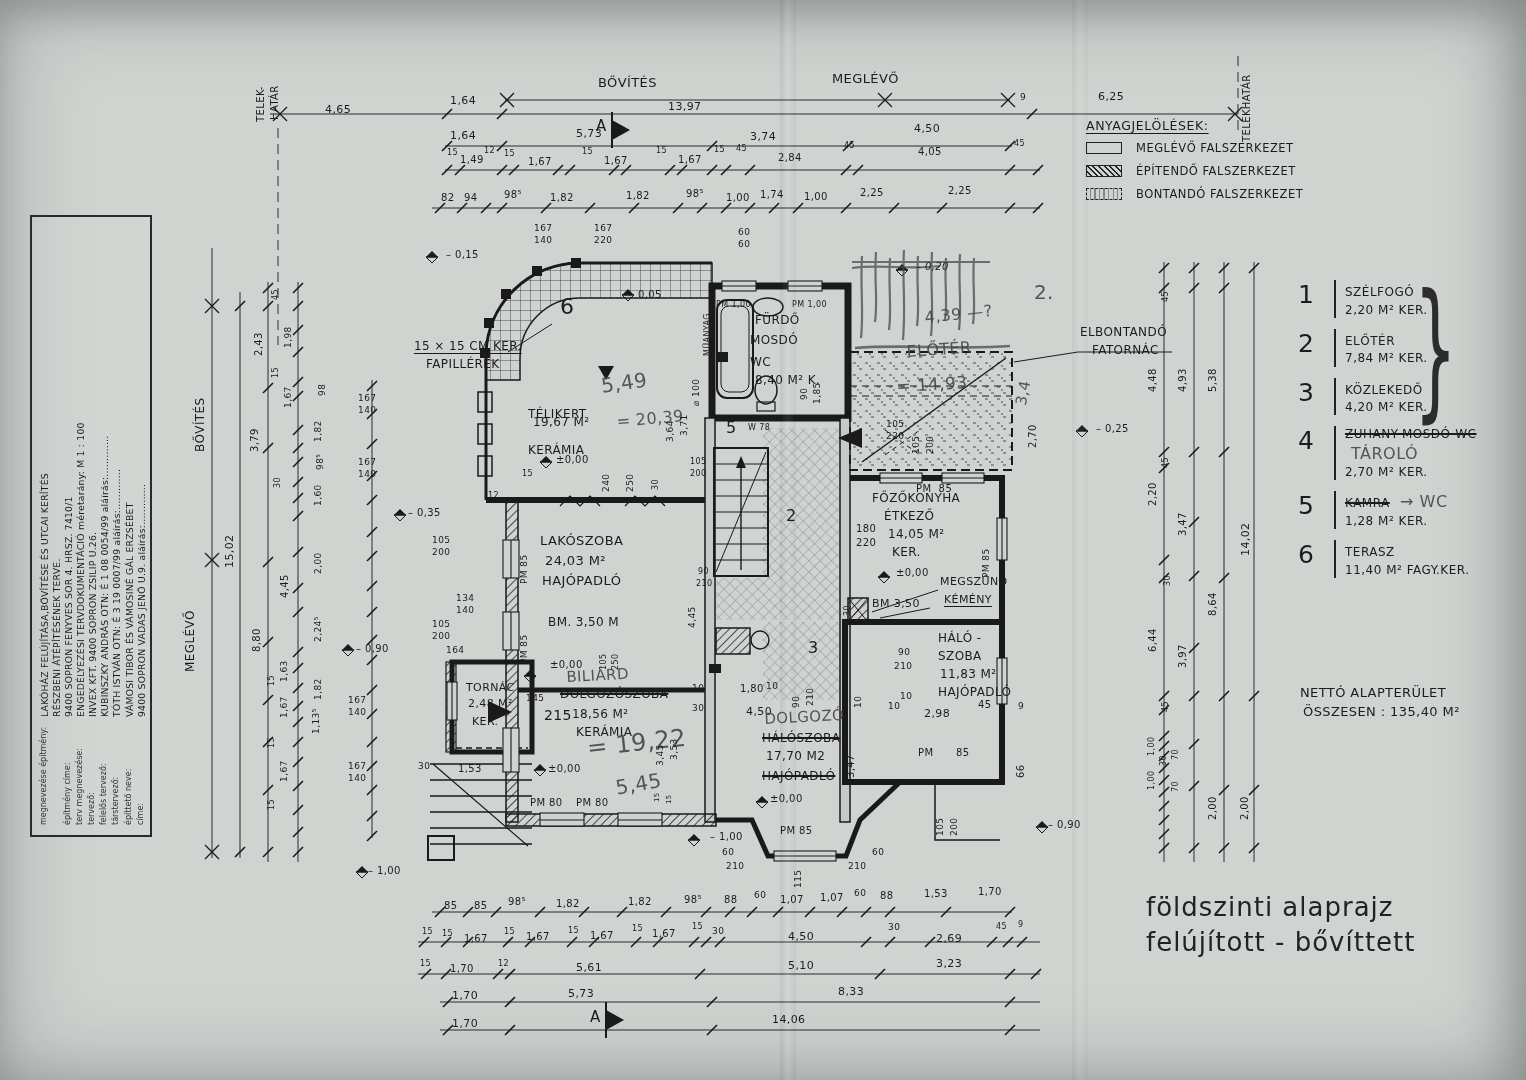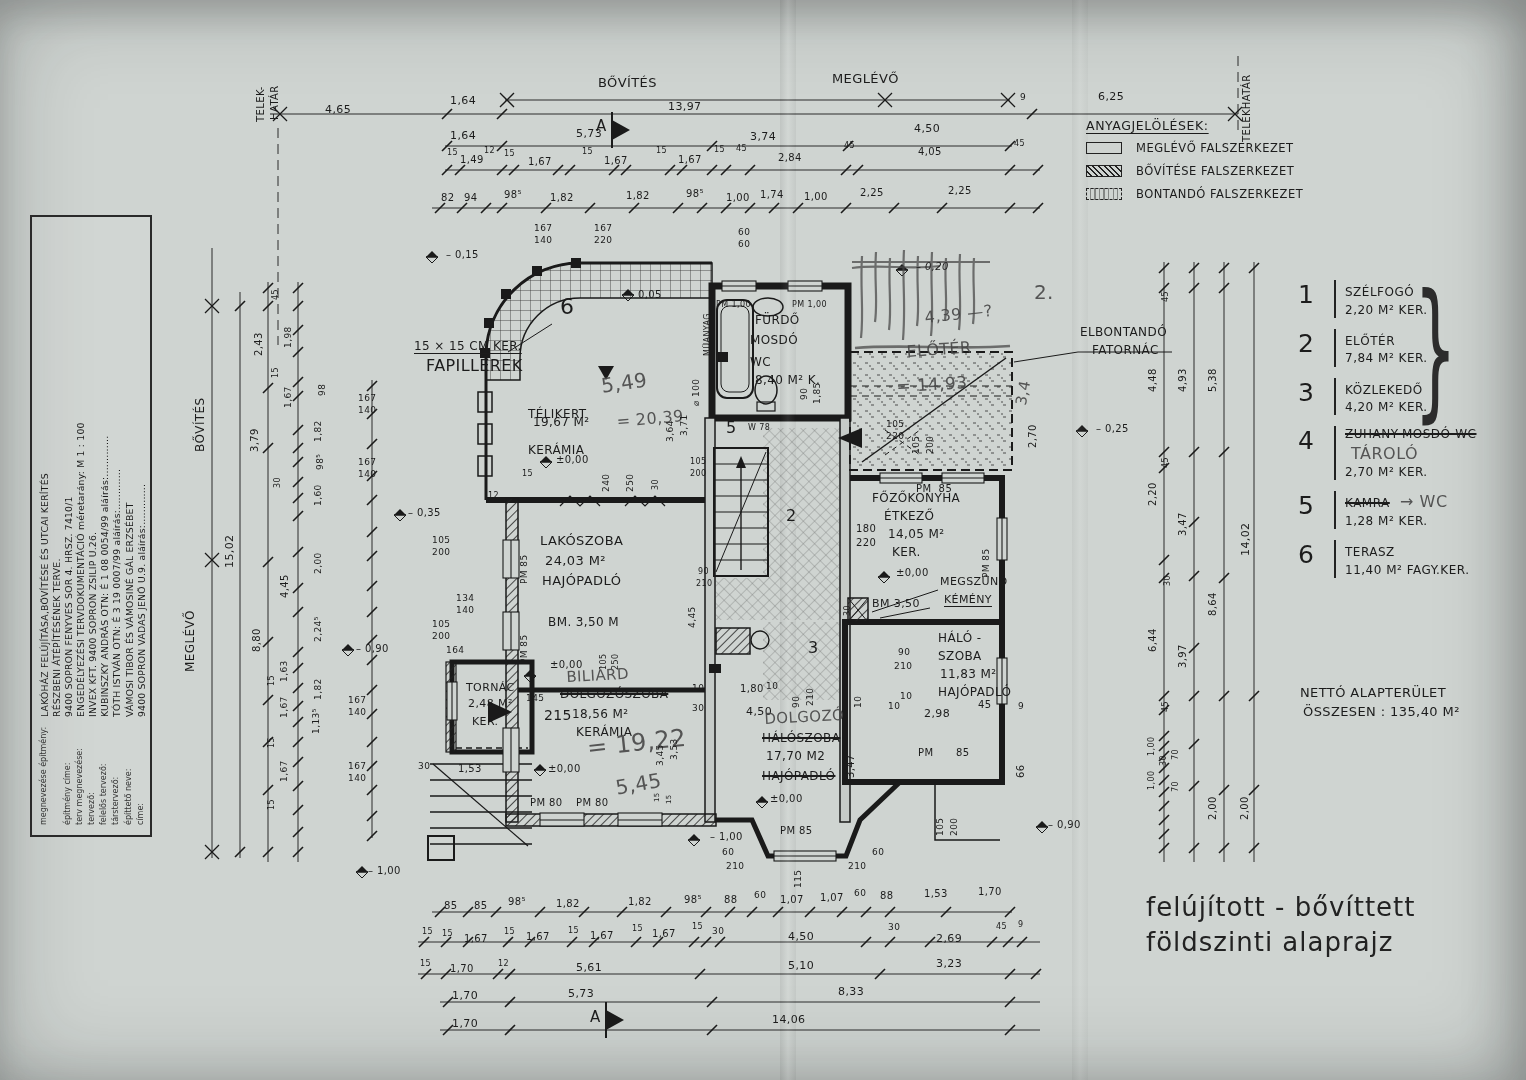--- a/index.html
+++ b/index.html
@@ -509,21 +509,21 @@
   <div id="legend">
     <div id="legend-title">ANYAGJELÖLÉSEK:</div>
     <div>
 
     <div class="leg-item">
         <span class="sw sw-empty"></span>
         <span class="leg-label">MEGLÉVŐ FALSZERKEZET</span>
       </div>
         <div class="leg-item">
         <span class="sw sw-hatched"></span>
-        <span class="leg-label">BŐVÍTÉSE FALSZERKEZET</span>
+        <span class="leg-label">ÉPÍTENDŐ FALSZERKEZET</span>
       </div>
         <div class="leg-item">
         <span class="sw sw-dashed"></span>
         <span class="leg-label">BONTANDÓ FALSZERKEZET</span>
       </div>
       </div>
   </div>
 
   <div id="schedule">
 
@@ -577,22 +577,22 @@
     </div>
     </div>
   <div id="brace">}</div>
 
   <div id="totals">
     <div class="t1">NETTÓ ALAPTERÜLET</div>
     <div class="t2">ÖSSZESEN : 135,40 M²</div>
   </div>
 
   <div id="drawing-title">
+    <div>földszinti alaprajz</div>
     <div>felújított - bővíttett</div>
-    <div>földszinti alaprajz</div>
   </div>
 
   <div id="labels">
       <span class="pl" style="left: 256px; top: 122px; font-size: 10px; transform: rotate(-90deg);">TELEK-</span>
       <span class="pl" style="left: 270px; top: 120px; font-size: 10px; transform: rotate(-90deg);">HATÁR</span>
       <span class="pl" style="left: 598px; top: 76px; font-size: 13px;">BŐVÍTÉS</span>
       <span class="pl" style="left: 832px; top: 72px; font-size: 13px;">MEGLÉVŐ</span>
       <span class="pl" style="left: 1242px; top: 142px; font-size: 10px; transform: rotate(-90deg);">TELEKHATÁR</span>
       <span class="pl" style="left: 325px; top: 104px; font-size: 11px;">4,65</span>
       <span class="pl" style="left: 450px; top: 95px; font-size: 11px;">1,64</span>
@@ -626,21 +626,21 @@
       <span class="pl" style="left: 626px; top: 191px; font-size: 10px;">1,82</span>
       <span class="pl" style="left: 686px; top: 189px; font-size: 10px;">98⁵</span>
       <span class="pl" style="left: 726px; top: 193px; font-size: 10px;">1,00</span>
       <span class="pl" style="left: 760px; top: 190px; font-size: 10px;">1,74</span>
       <span class="pl" style="left: 804px; top: 192px; font-size: 10px;">1,00</span>
       <span class="pl" style="left: 860px; top: 188px; font-size: 10px;">2,25</span>
       <span class="pl" style="left: 948px; top: 186px; font-size: 10px;">2,25</span>
       <span class="pl" style="left: 446px; top: 250px; font-size: 10px;">– 0,15</span>
       <span class="pl" style="left: 638px; top: 290px; font-size: 10px;">0,05</span>
       <span class="pl u" style="left: 414px; top: 340px; font-size: 12px;">15 × 15 CM KER.</span>
-      <span class="pl" style="left: 426px; top: 358px; font-size: 16px; text-align: center;">FAPILLÉREK</span>
+      <span class="pl" style="left: 426px; top: 358px; font-size: 12px; text-align: center;">FAPILLÉREK</span>
       <span class="pl" style="left: 560px; top: 296px; font-size: 22px;">6</span>
       <span class="pl" style="left: 534px; top: 224px; font-size: 9px;">167</span>
       <span class="pl" style="left: 534px; top: 236px; font-size: 9px;">140</span>
       <span class="pl" style="left: 594px; top: 224px; font-size: 9px;">167</span>
       <span class="pl" style="left: 594px; top: 236px; font-size: 9px;">220</span>
       <span class="pl" style="left: 738px; top: 228px; font-size: 9px;">60</span>
       <span class="pl" style="left: 738px; top: 240px; font-size: 9px;">60</span>
       <span class="pl" style="left: 704px; top: 356px; font-size: 8px; transform: rotate(-90deg);">MŰANYAG</span>
       <span class="pl" style="left: 692px; top: 406px; font-size: 9px; transform: rotate(-90deg);">⌀ 100</span>
       <span class="pl" style="left: 528px; top: 408px; font-size: 12px;">TÉLIKERT</span>

